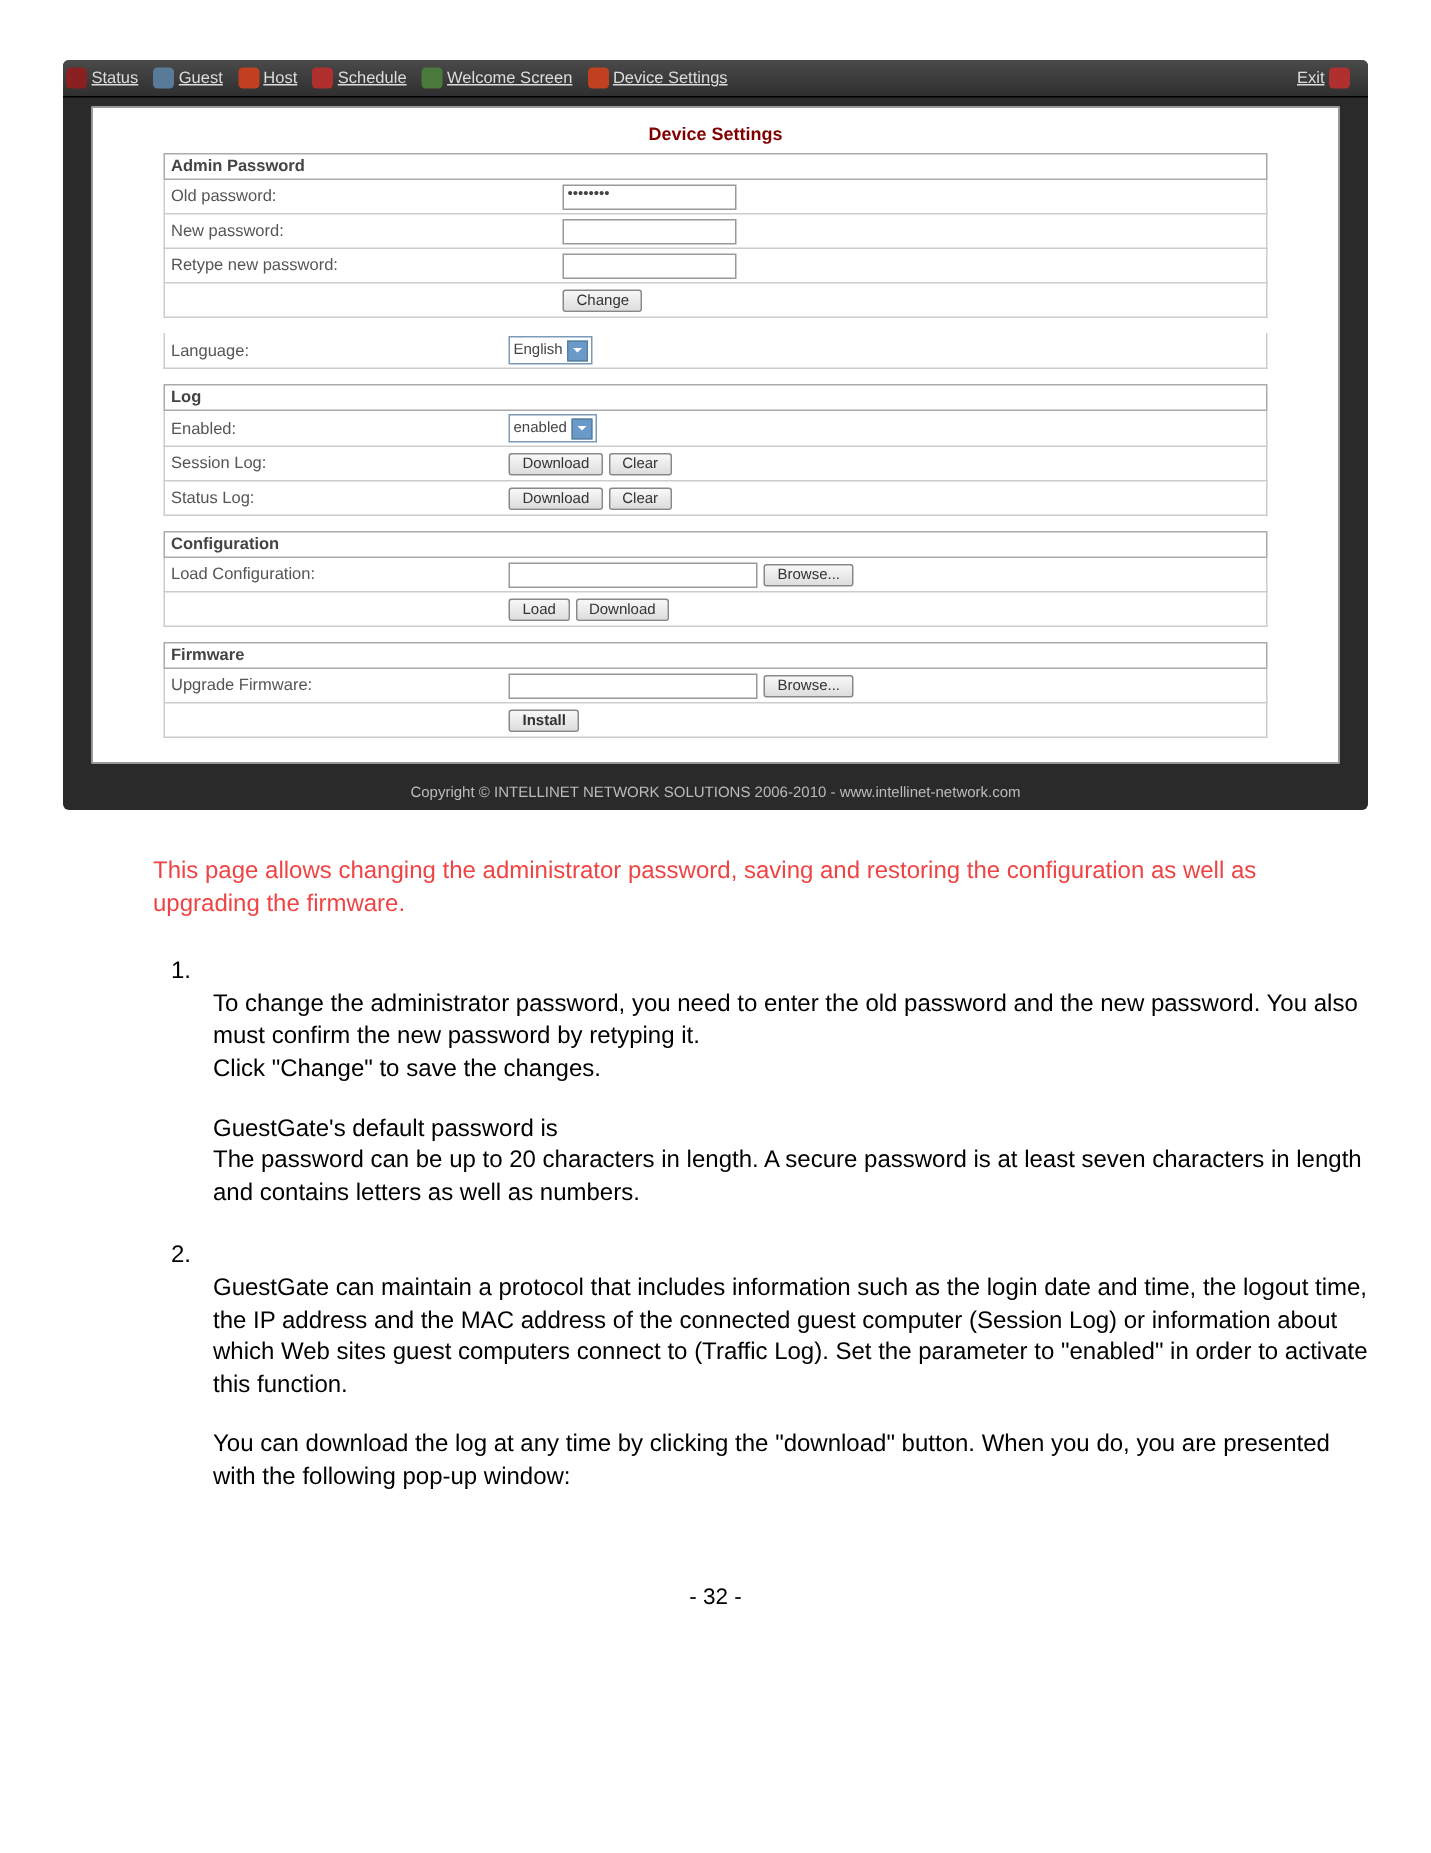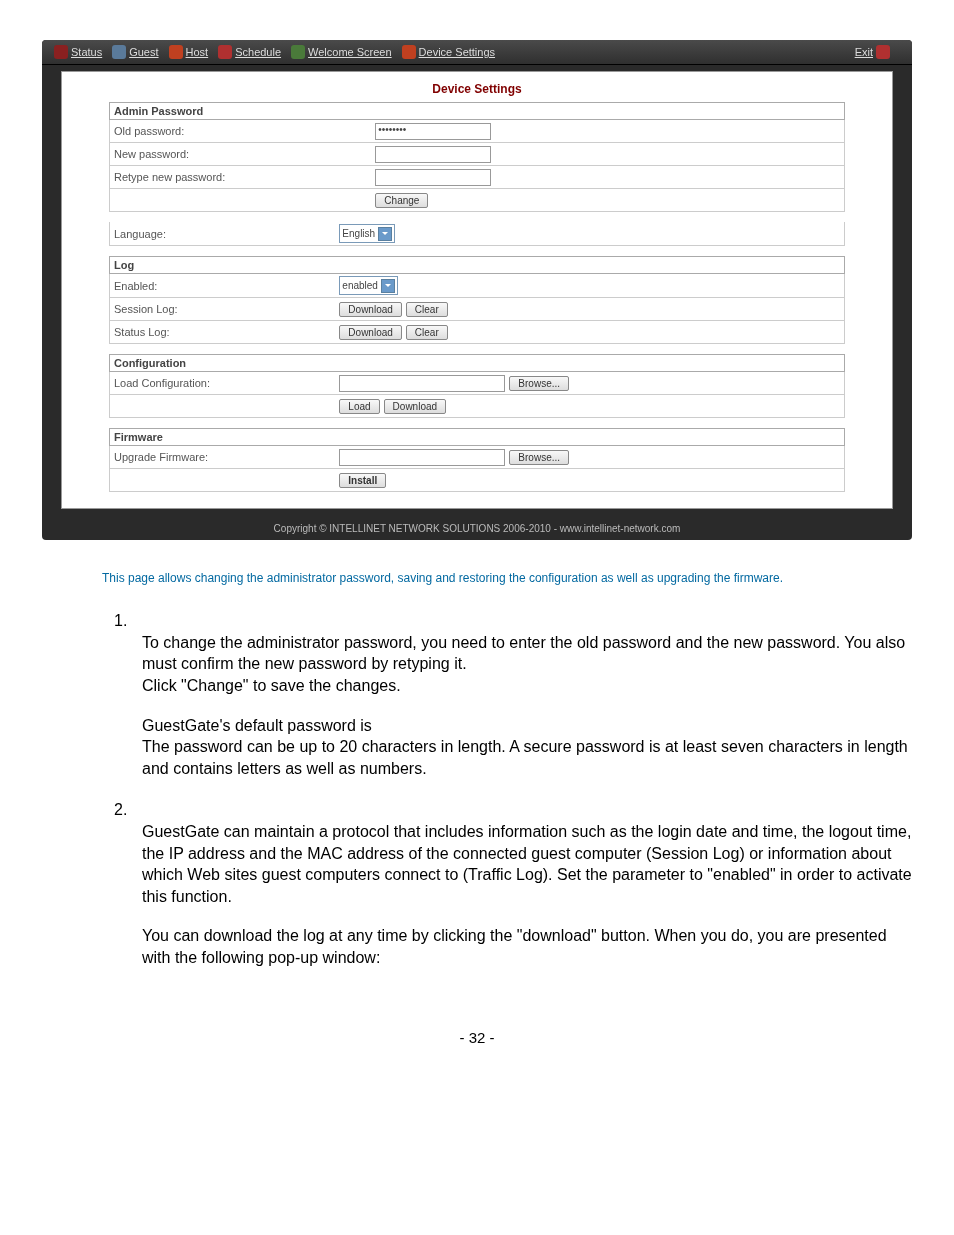--- a/index.html
+++ b/index.html
@@ -19,21 +19,21 @@
     border-radius:4px;
     overflow:hidden;
     margin-bottom:30px;
   }
   .nav {
     background:#3d3d3d;
     background:linear-gradient(#4a4a4a,#2f2f2f);
     border-bottom:1px solid #000;
     display:flex;
     align-items:center;
-    padding:0 12px;
+    padding:0 2px;
     height:24px;
     font-size:11px;
   }
   .nav-left { display:flex; align-items:center; flex:1; }
   .nav-item {
     display:flex;
     align-items:center;
     color:#ddd;
     text-decoration:underline;
     margin-right:10px;
@@ -117,21 +117,21 @@
     padding:1px 8px;
     border-radius:2px;
     color:#333;
   }
   .copyright {
     text-align:center;
     color:#bbb;
     font-size:10px;
     padding:4px 0 6px 0;
   }
-  .body-text { font-size:12px; line-height:1.35; margin:0 0 24px 60px; color:#0369a1; }
+  .body-text { font-size:16px; line-height:1.35; margin:0 0 24px 60px; color:#ef4444; }
   .list { margin:0 0 20px 72px; font-size:16px; line-height:1.35; }
   .list-num { display:inline-block; width:28px; vertical-align:top; }
   .list-body { display:block; margin-left:28px; margin-bottom:20px; }
   .page-num { text-align:center; font-size:15px; margin-top:60px; }
 </style>
 </head>
 <body>
 
 <div class="page">
 

